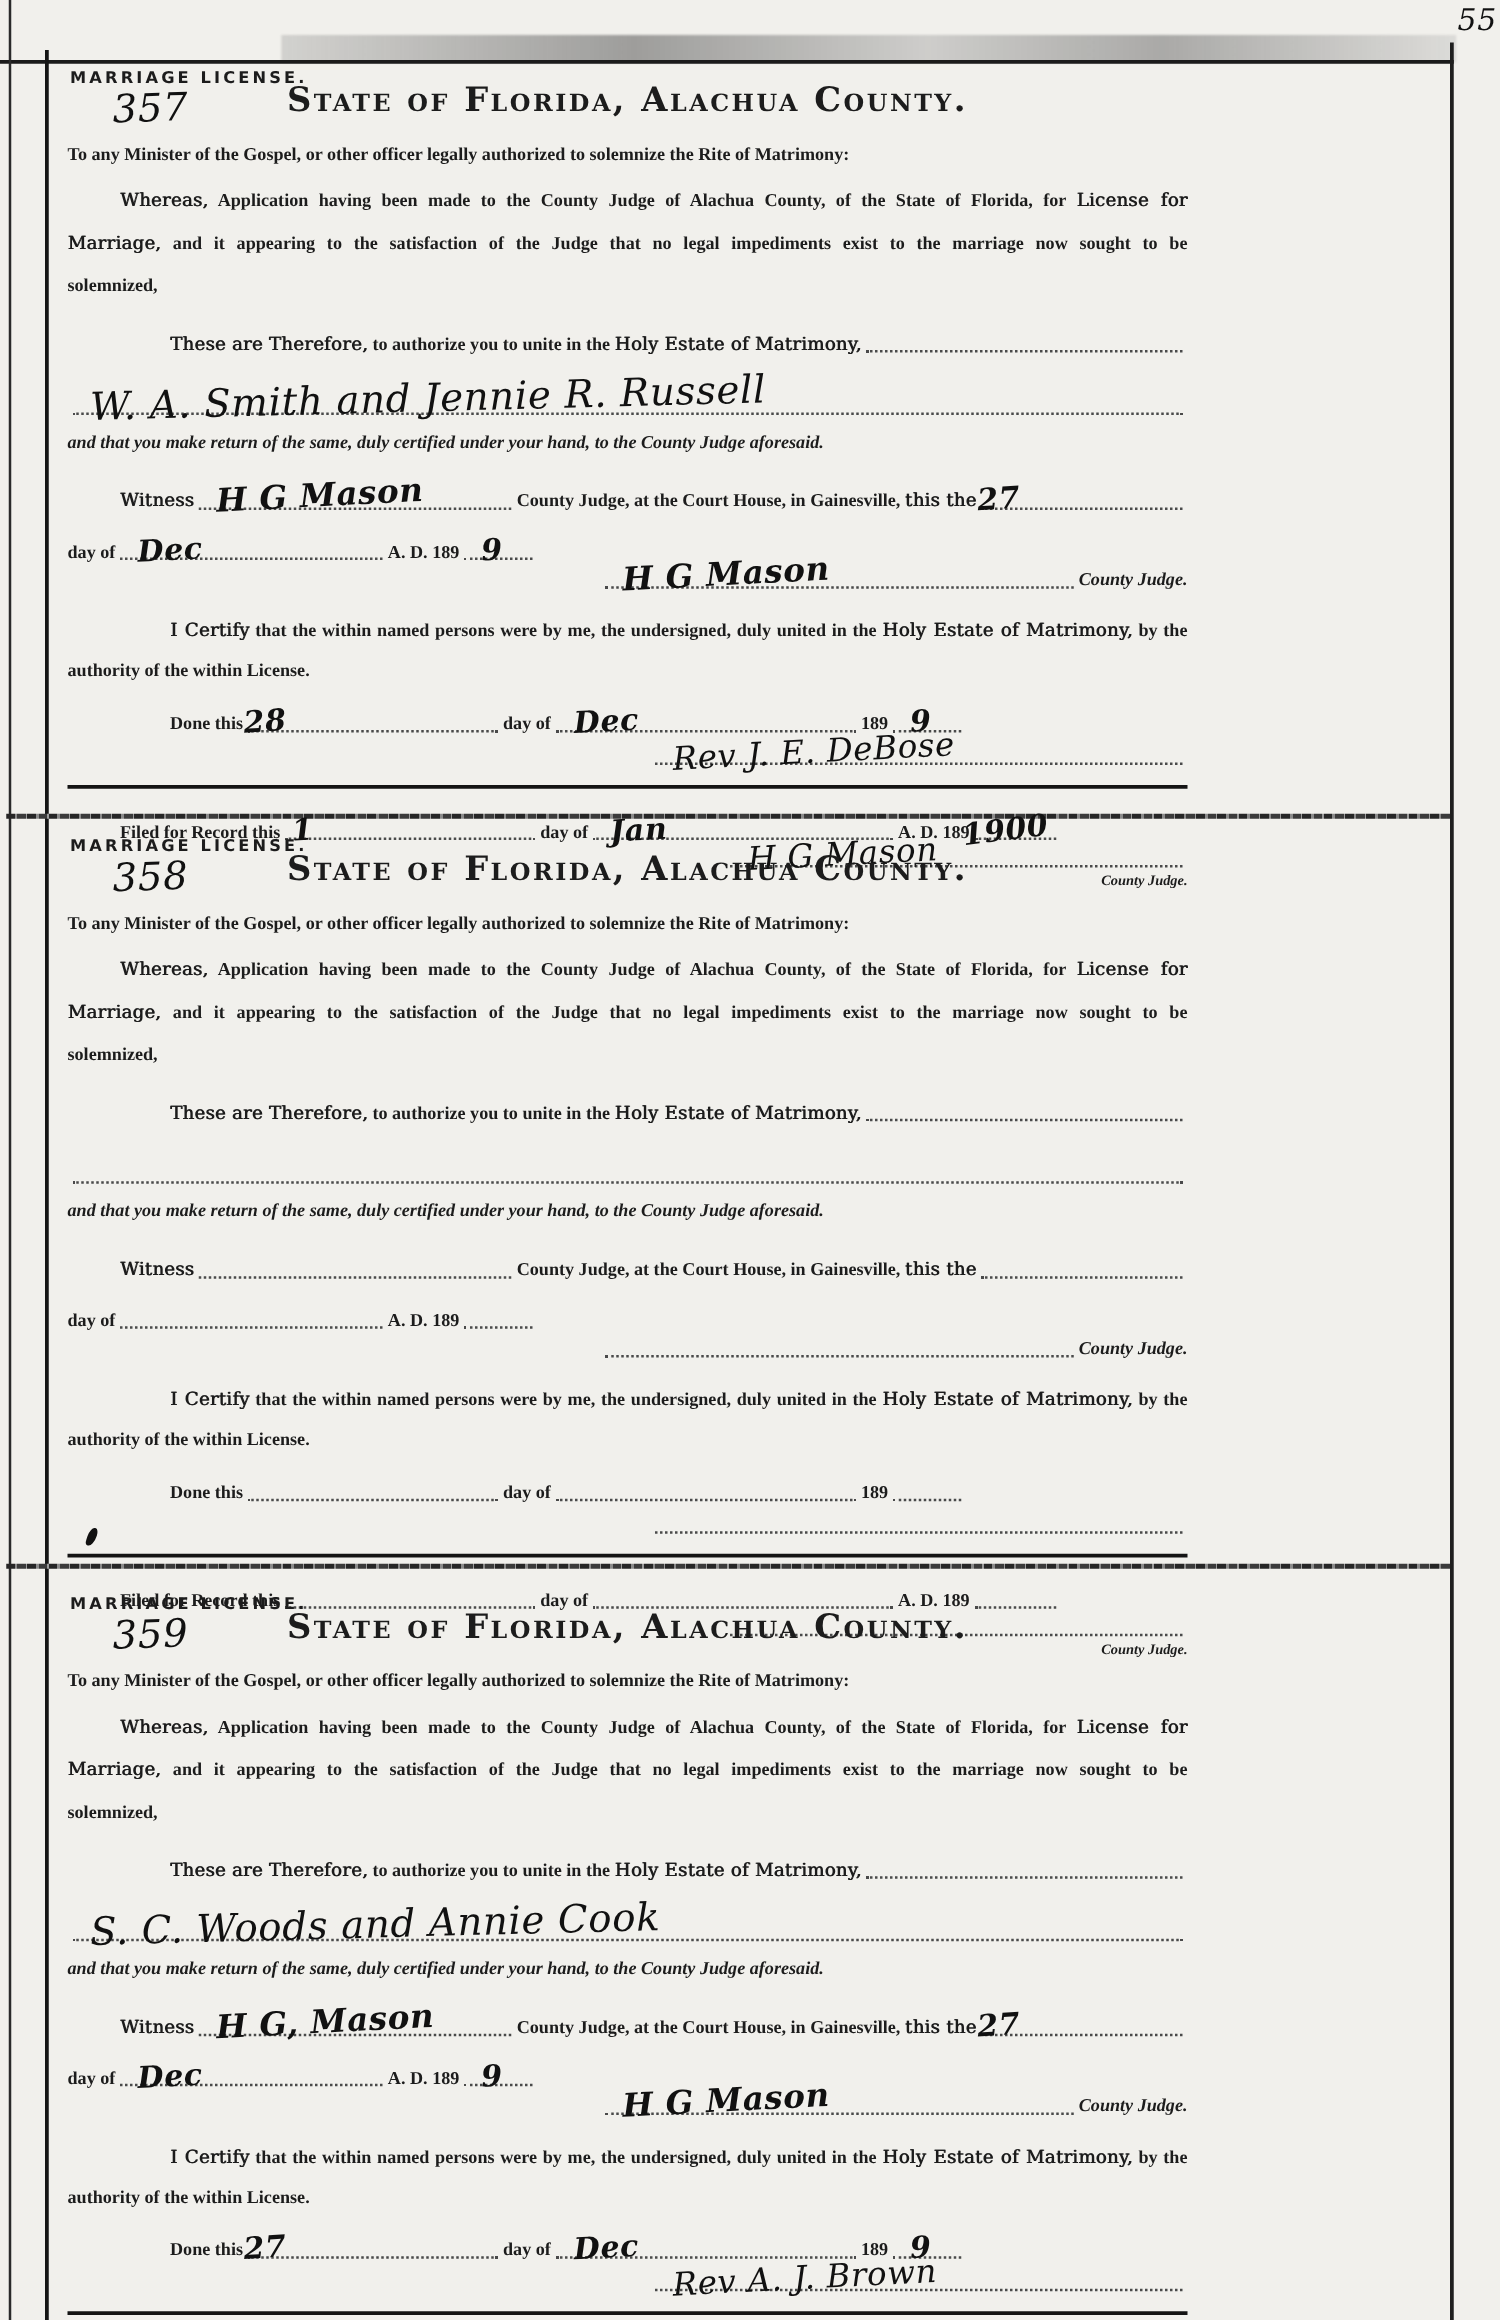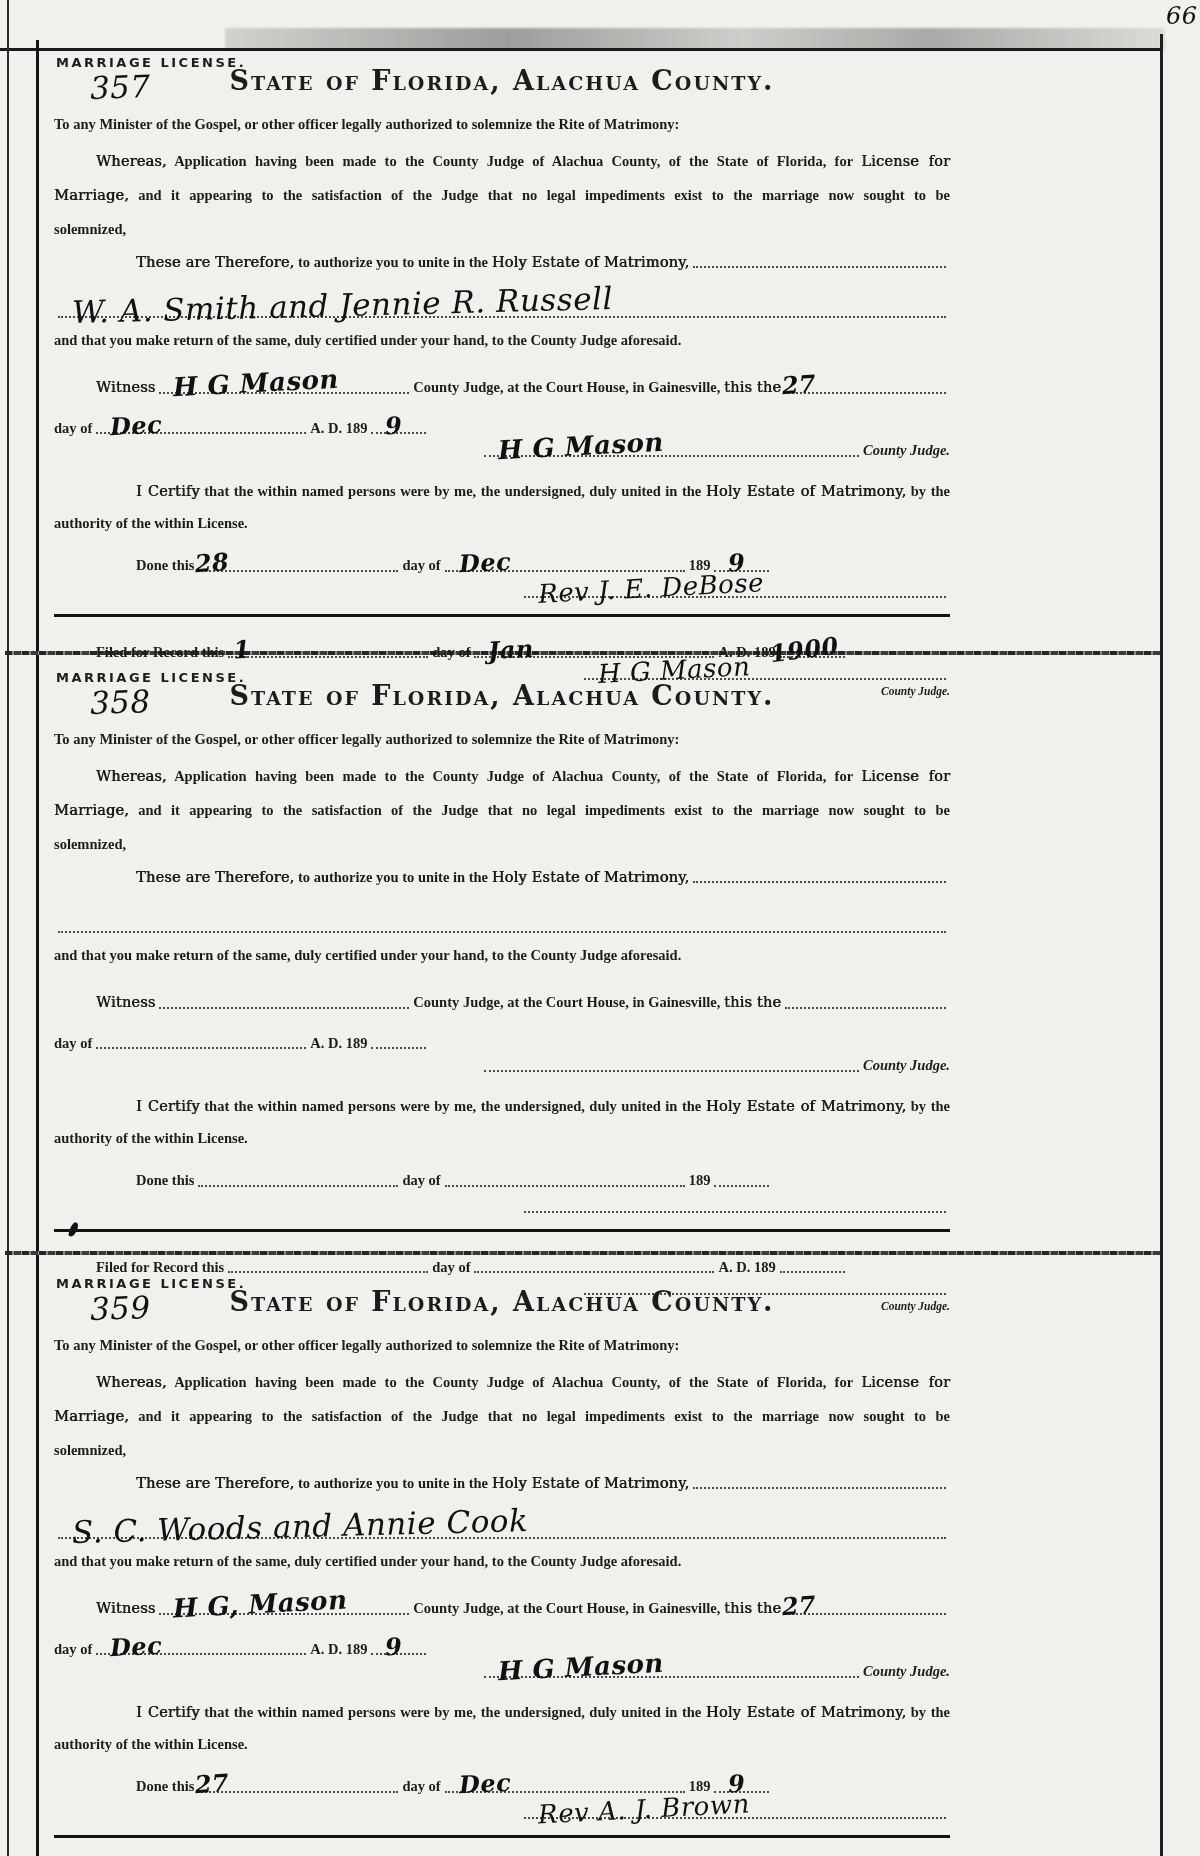--- a/index.html
+++ b/index.html
@@ -39,23 +39,23 @@
     text-shadow:.6px 0 currentColor;}
   .bolditalic{font-style:italic;font-weight:700;}
   .p-toany{margin-top:9px !important;}
   .p-whereas{margin-top:11px !important;line-height:34px !important;word-spacing:2.5px;}
   .ind1{display:inline-block;width:42px;} .ind2{display:inline-block;width:82px;}
   
   .row{display:flex;align-items:flex-end;}
   .fill{position:relative;border-bottom:2px dotted #4a4a4a;height:2px;margin:0 4px 2px 4px;}
   .grow{flex:1;} .spacer{flex:1;} .w-200{flex:0 0 200px;} .w-210{flex:0 0 210px;}
   .w-240{flex:0 0 240px;} .w-250{flex:0 0 250px;} .w-55{flex:0 0 55px;} .w-65{flex:0 0 65px;}
-  .row-therefore{margin-top:8px;}
+  .row-therefore{margin-top:22px;}
   .row-names{margin-top:44px;}
-  .p-return{margin-top:12px !important;}
+  .p-return{margin-top:12px !important;font-style:italic;}
   .row-witness{margin-top:30px;}
   .row-day{margin-top:24px;}
   .row-judge{margin-top:6px;margin-left:auto;width:470px;}
   .p-certify{margin-top:16px !important;line-height:32px !important;}
   .row-done{margin-top:18px;}
   .row-minister{margin-top:20px;margin-left:auto;width:430px;}
   .rule-heavy{margin-top:14px;}
   .row-filed{margin-top:27px;}
   .row-filedjudge{margin-top:16px;margin-left:auto;width:370px;}
   .cj-small{margin-top:3px;text-align:right;font-size:11.5px;}
@@ -74,21 +74,21 @@
 </head>
 <body>
 
 <div class="page">
 
   <div class="scan-top-smudge"></div>
   <div class="scan-top-line"></div>
   <div class="scan-left-line-outer"></div>
   <div class="scan-left-line"></div>
   <div class="scan-right-line"></div>
-  <div class="page-number hand">66</div>
+  <div class="page-number hand">55</div>
   <div class="separator sep-1"></div>
   <div class="separator sep-2"></div>
   <div class="ink-blot"></div>
 
   <div class="form f-1">
     <div class="head">
       <div class="ml-label">MARRIAGE LICENSE.</div>
       <div class="license-no hand">357</div>
       <div class="title">State of Florida, Alachua County.</div>
     </div>

